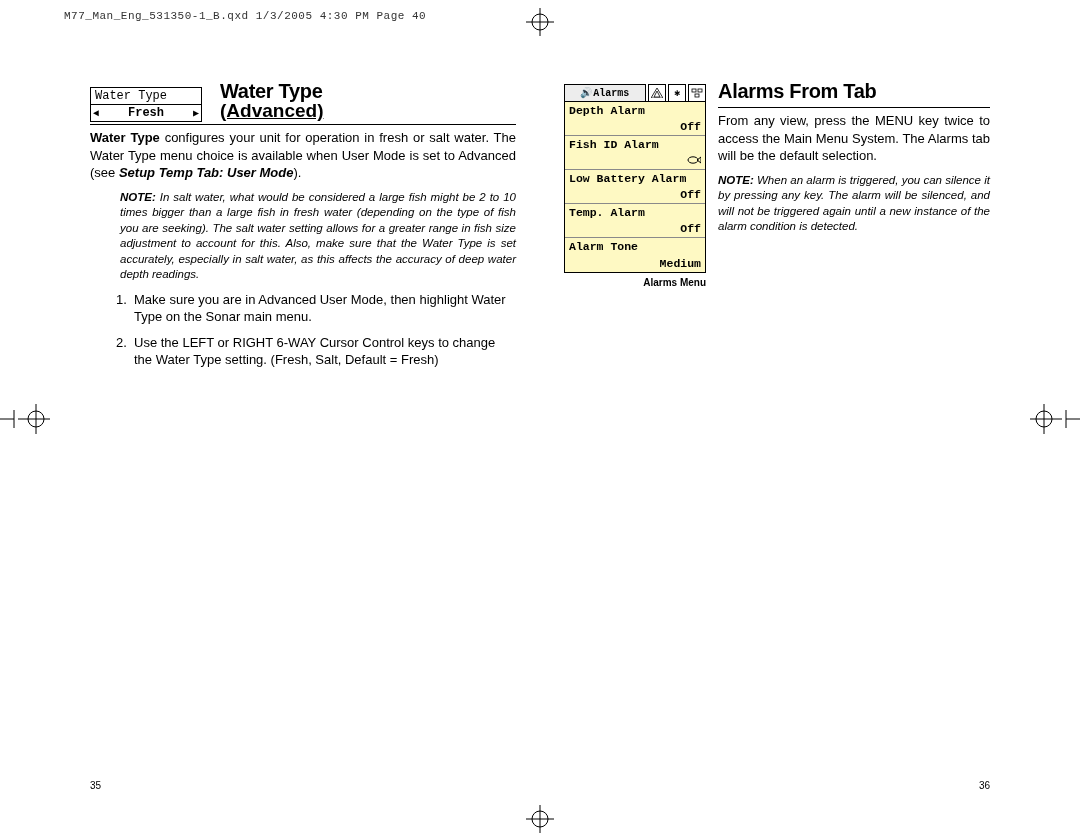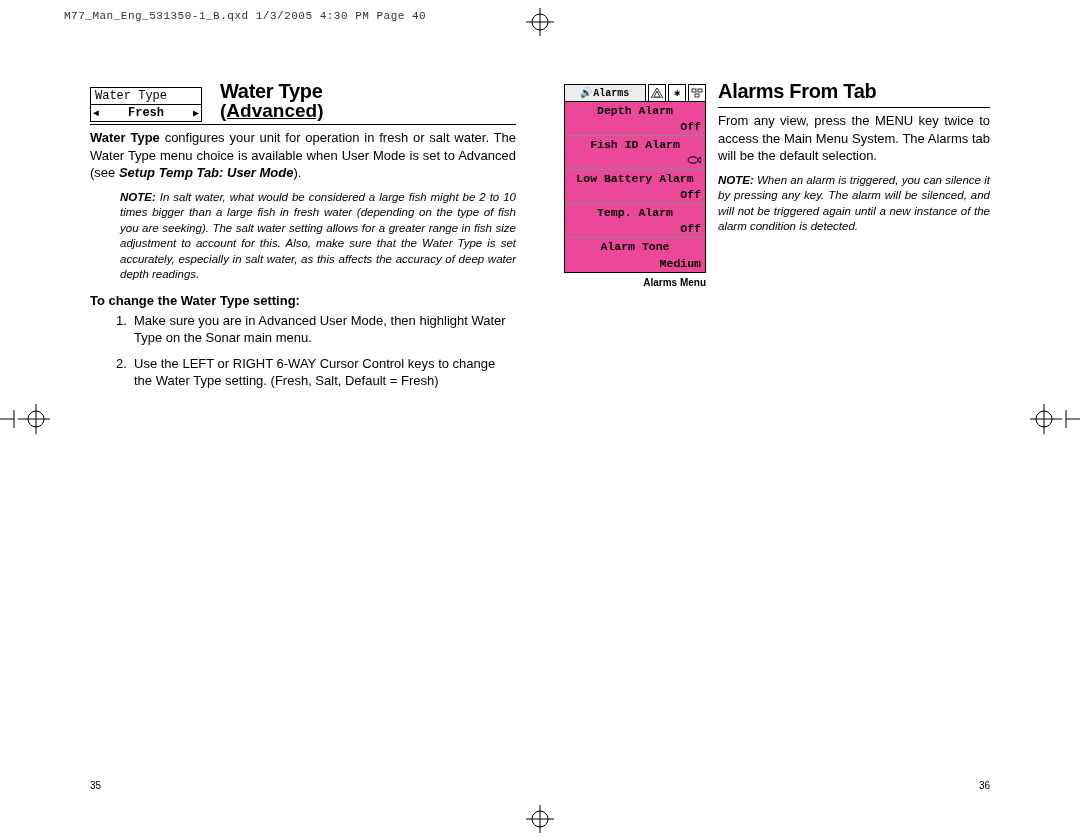--- a/index.html
+++ b/index.html
@@ -165,22 +165,21 @@
     align-items: center;
     justify-content: center;
     background: #fff;
     font-weight: bold;
     font-size: 10px;
     padding: 0 2px;
   }
   .atab.sel { background: #ededed; }
   .alarms-body {
     border: 1.5px solid #000;
-    background: #ec4899;
-    text-align: center;
+    background: #fef9c3;
   }
   .arow {
     border-bottom: 1px solid #8a8a8a;
     padding: 2px 4px 14px 4px;
     position: relative;
     font-weight: bold;
     min-height: 34px;
   }
   .arow:last-child { border-bottom: none; }
   .arow .val {
@@ -273,21 +272,20 @@
         <div class="heading-sub">(Advanced)</div>
       </div>
     </div>
     <hr class="rule">
     <p class="body">
       <b>Water Type</b><span> configures your unit for operation in fresh or salt water. The Water Type menu choice is available when User Mode is set to Advanced (see </span><b><i>Setup Temp Tab: User Mode</i></b><span>).</span>
     </p>
     <p class="note">
       <b>NOTE:</b><span>  In salt water, what would be considered a large fish might be 2 to 10 times bigger than a large fish in fresh water (depending on the type of fish you are seeking).  The salt water setting allows for a greater range in fish size adjustment to account for this. Also, make sure that the Water Type is set accurately, especially in salt water, as this affects the accuracy of deep water depth readings.</span>
     </p>
-    <div class="subhead">To change the Water Type setting:</div>
     <div class="step-row">
       <div class="step-num">1.</div>
       <div>Make sure you are in Advanced User Mode, then highlight Water Type on the Sonar main menu.</div>
     </div>
     <div class="step-row">
       <div class="step-num">2.</div>
       <div>Use the LEFT or RIGHT 6-WAY Cursor Control keys to change the Water Type setting. (Fresh, Salt, Default = Fresh)</div>
     </div>
     <div class="page-num-left">35</div>
   </div>

